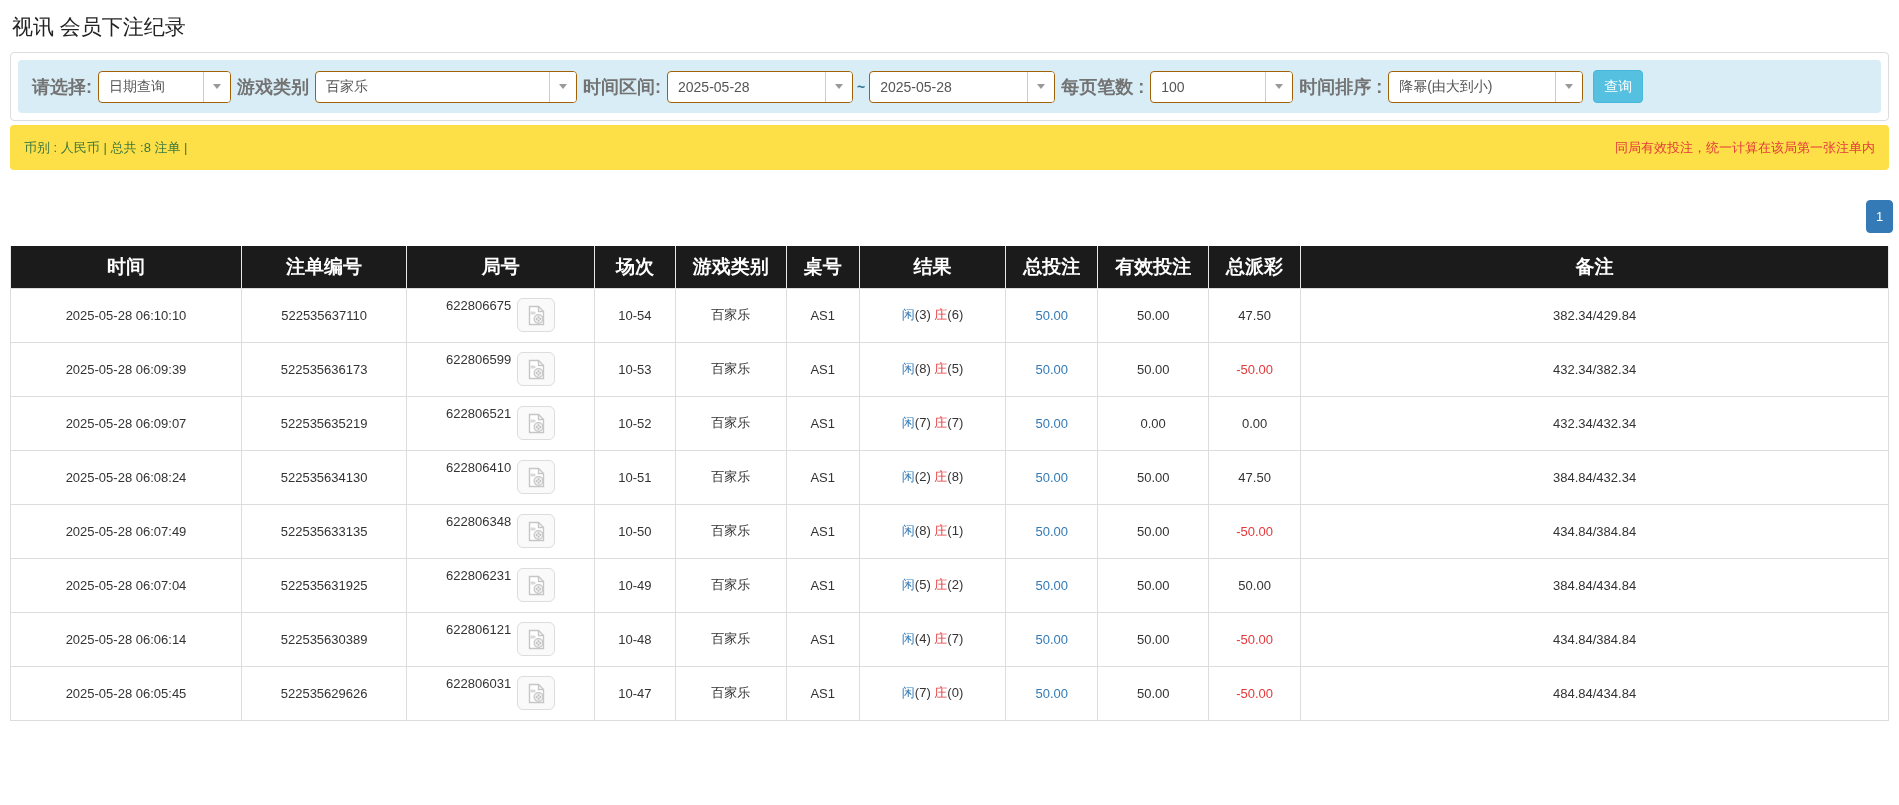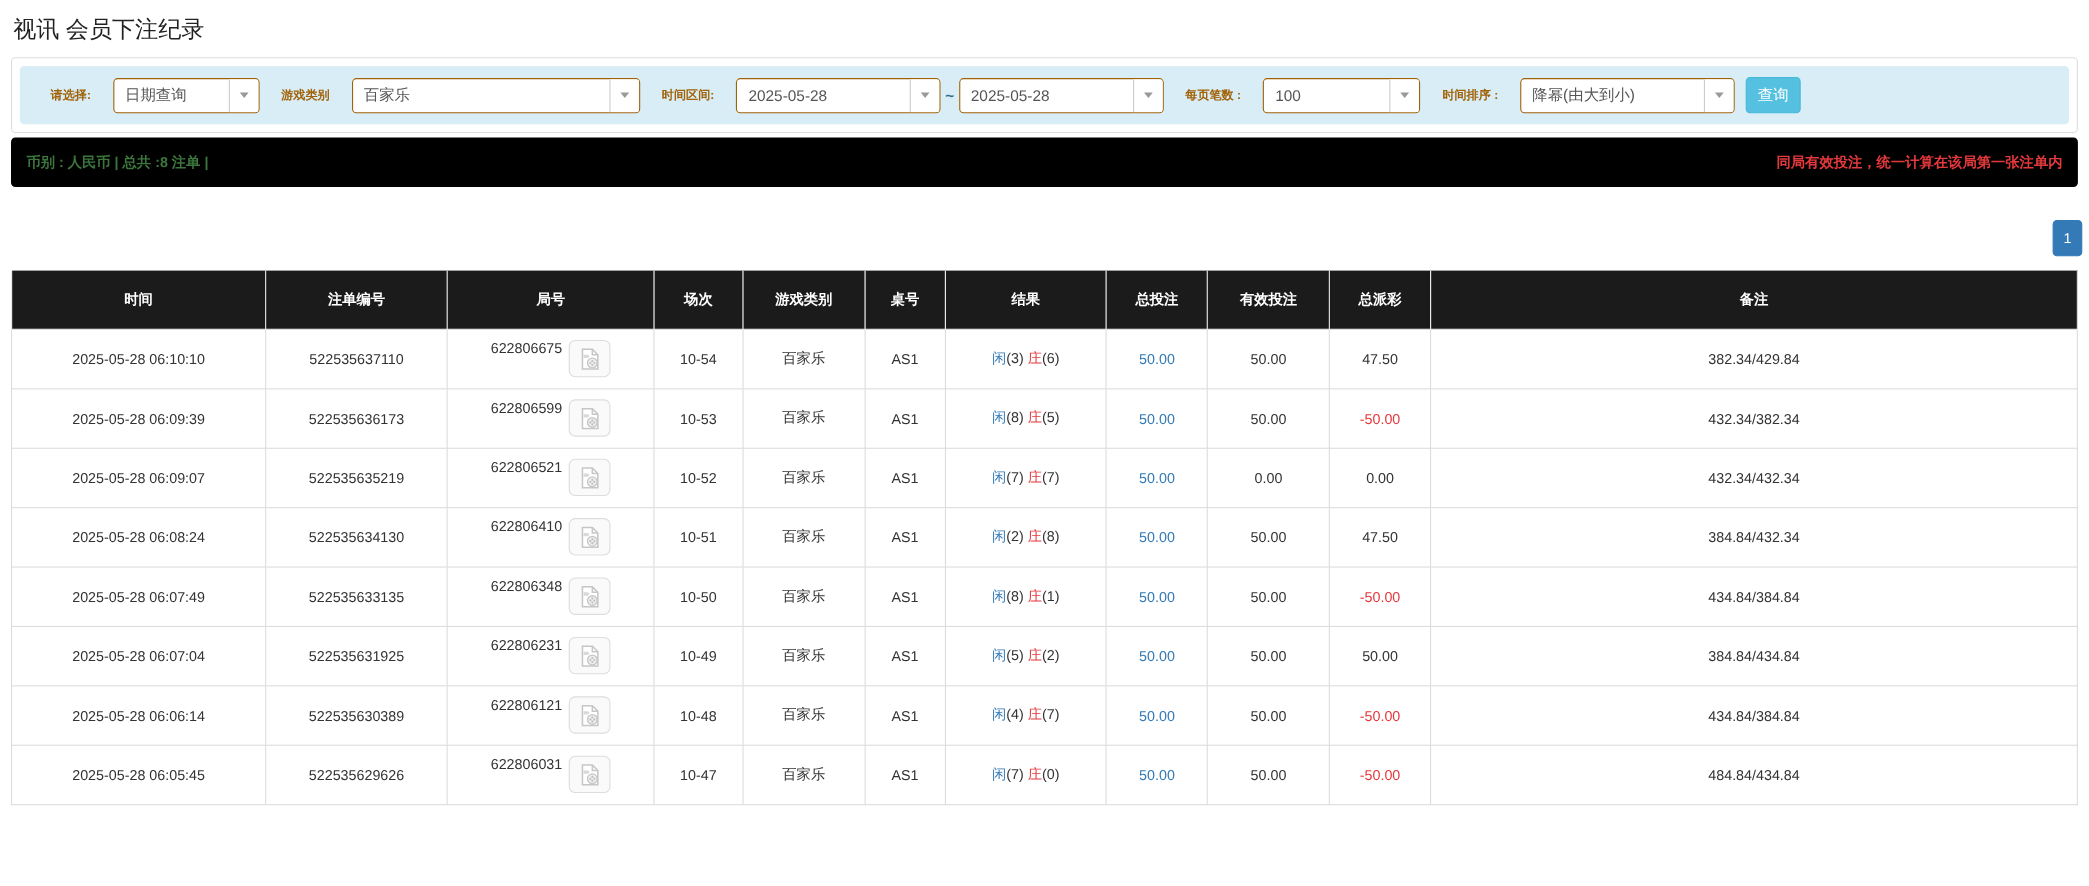--- a/index.html
+++ b/index.html
@@ -7,49 +7,49 @@
   body {
     width:1899px; height:805px; overflow:hidden;
     font-family:"Liberation Sans","DejaVu Sans",sans-serif;
     color:#333; font-size:13px;
   }
   .page-title { font-size:21px; font-weight:400; color:#222; margin:13px 0 11px 12px; }
 
   
   .filter-box { margin:0 10px; border:1px solid #ddd; border-radius:4px; background:#fff; padding:7px; }
   .filter-panel { background:#d9edf7; border-radius:4px; padding:10px 8px; display:flex; align-items:center; }
-  .flabel { color:#a16207; font-weight:bold; font-size:11px; white-space:nowrap; margin:0 20px; }
+  .flabel { color:#737373; font-weight:bold; font-size:18px; white-space:nowrap; margin:0 6px; }
   .combobox { display:flex; align-items:stretch; background:#fff; border:1px solid #a16207; border-radius:4px; height:32px; overflow:hidden; flex:none; }
   .combobox input { flex:1 1 auto; min-width:0; border:none; outline:none; background:transparent; padding:0 10px; font-size:14px; color:#555; font-family:inherit; }
   .combo-toggle { flex:none; width:27px; border-left:1px solid #ccc; background:#fff; display:flex; align-items:center; justify-content:center; cursor:pointer; }
   .caret { width:0; height:0; border-left:4px solid transparent; border-right:4px solid transparent; border-top:5px solid #999; }
   .tilde { color:#31708f; font-weight:bold; margin:0 4px; font-size:14px; }
   .btn-search { margin-left:10px; height:33px; padding:0 10px; background:#56c0e0; border:1px solid #46b8da; border-radius:4px; color:#fff; font-size:14px; font-family:inherit; cursor:pointer; flex:none; }
 
   .w-select { width:133px; }
   .w-game { width:262px; }
   .w-date { width:186px; }
   .w-size { width:143px; }
   .w-sort { width:195px; }
 
   
-  .summary-bar { margin:4px 10px 0 10px; background:#000000; border-radius:4px; height:45px;
-    display:flex; align-items:center; justify-content:space-between; padding:0 14px;font-weight:bold; }
+  .summary-bar { margin:4px 10px 0 10px; background:#fde047; border-radius:4px; height:45px;
+    display:flex; align-items:center; justify-content:space-between; padding:0 14px; }
   .summary-info { color:#3c763d; font-size:13px; }
   .summary-notice { color:#e4393c; font-size:13px; }
 
   
   .pager-row { margin:30px 6px 13px 10px; height:33px; display:flex; justify-content:flex-end; }
   .page-btn { width:27px; height:33px; background:#337ab7; border:1px solid #337ab7; border-radius:4px;
     color:#fff; font-size:13px; display:flex; align-items:center; justify-content:center; cursor:pointer; }
 
   
   table.bets { width:1879px; margin:0 10px; border-collapse:collapse; table-layout:fixed; }
   table.bets th, table.bets td { text-align:center; vertical-align:middle; }
-  thead th { background:#1b1b1b; color:#fff; font-size:13px; font-weight:bold; height:53px; border-right:1px solid #e8e8e8; border-left:1px solid #e8e8e8; padding:0 0; }
+  thead th { background:#1b1b1b; color:#fff; font-size:19px; font-weight:bold; height:42px; border-right:1px solid #e8e8e8; border-left:1px solid #e8e8e8; padding:0 0; }
   tbody td { background:#fff; border:1px solid #ddd; height:54px; font-size:13px; color:#333; padding:0 4px; }
   tfoot td { background:#9b9b9b; color:#fff; border:2px solid #fff; height:32px; font-size:13px; padding:0 4px; }
   .round-cell-inner { display:inline-flex; align-items:flex-start; gap:6px; }
   .video-btn { width:38px; height:34px; background:#fafafa; border:1px solid #ddd; border-radius:6px;
     display:inline-flex; align-items:center; justify-content:center; cursor:pointer; padding:0; }
   .lbl-player { color:#337ab7; }
   .lbl-banker { color:#e4393c; }
   .bet-link { color:#337ab7; text-decoration:none; cursor:pointer; }
   .neg { color:#e4393c; }
   tfoot .neg { color:#f03b3b; }

